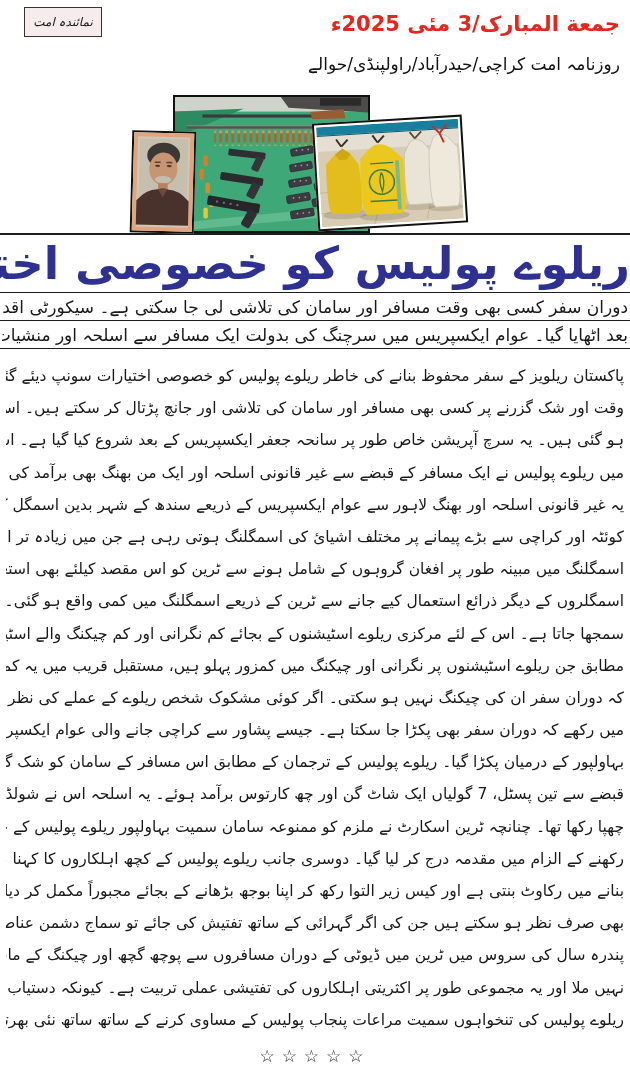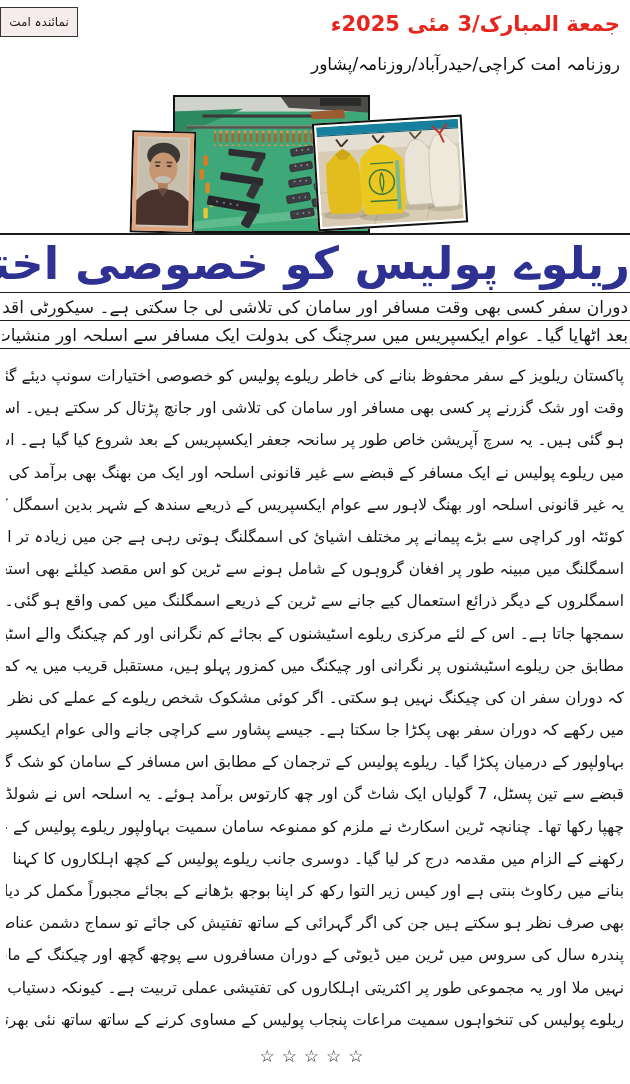--- a/index.html
+++ b/index.html
@@ -4,23 +4,23 @@
 <style>
   html,body{margin:0;padding:0;}
   body{
     width:630px;height:1084px;position:relative;background:#ffffff;
     font-family:"DejaVu Sans","Liberation Sans",sans-serif;color:#191919;
     overflow:hidden;
   }
   .abs{position:absolute;}
   
   .stamp{
-    left:0;top:7px;width:76px;height:28px;border:1.5px solid #333;
+    left:24px;top:7px;width:76px;height:28px;border:1.5px solid #333;
     background:#f7ecec;display:flex;align-items:center;justify-content:center;
-    font-size:12px;direction:rtl;
+    font-size:12px;direction:rtl;font-style:italic;
   }
   
   .date-line{
     right:10px;top:12px;width:420px;text-align:right;direction:rtl;
     color:#e8251d;font-size:21px;font-weight:bold;
   }
   .edition-line{
     right:10px;top:54px;width:480px;text-align:right;direction:rtl;
     color:#111;font-size:17px;
   }
@@ -59,21 +59,21 @@
 </style>
 </head>
 <body>
 
 <div class="abs stamp">
   <span>نمائندہ امت</span>
 </div>
 
 <div class="abs date-line" style="color: rgb(232, 37, 29);">جمعة المبارک/3 مئی 2025ء</div>
 
-<div class="abs edition-line">روزنامہ امت کراچی/حیدرآباد/روزنامہ/پشاور</div>
+<div class="abs edition-line">روزنامہ امت کراچی/حیدرآباد/راولپنڈی/حوالے</div>
 
 <div class="abs photo weapons-photo">
   <svg viewBox="0 0 197 138" preserveAspectRatio="none">
     <defs>
       <pattern id="ammo" width="6.2" height="16" patternUnits="userSpaceOnUse">
         <rect x="1.8" y="1" width="2.8" height="14" rx="1.2" fill="#b0622c"></rect>
         <rect x="1.8" y="1" width="2.8" height="4.5" rx="1" fill="#dd945a"></rect>
       </pattern>
     </defs>
     <rect x="0" y="0" width="197" height="138" fill="#3fa878"></rect>

